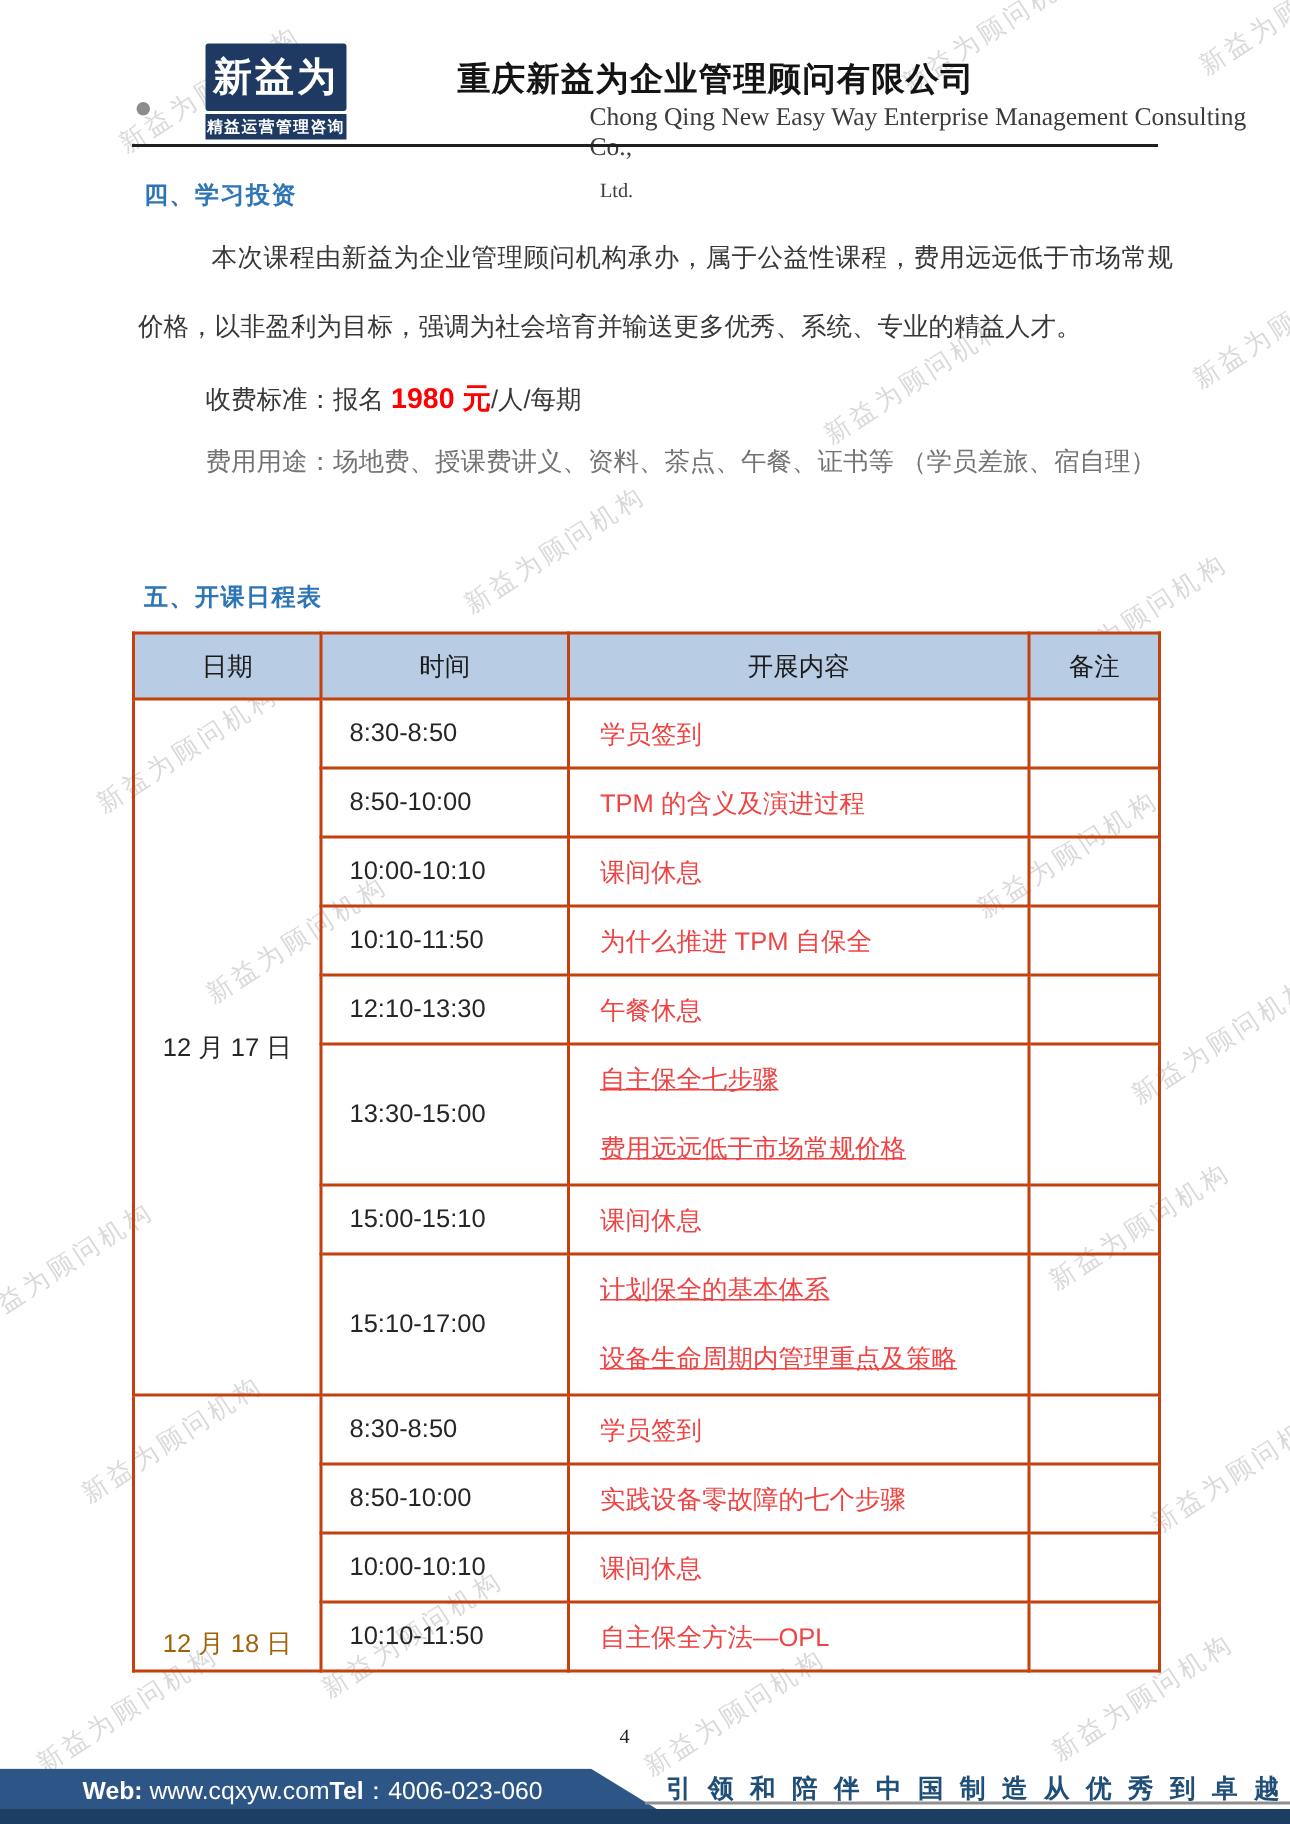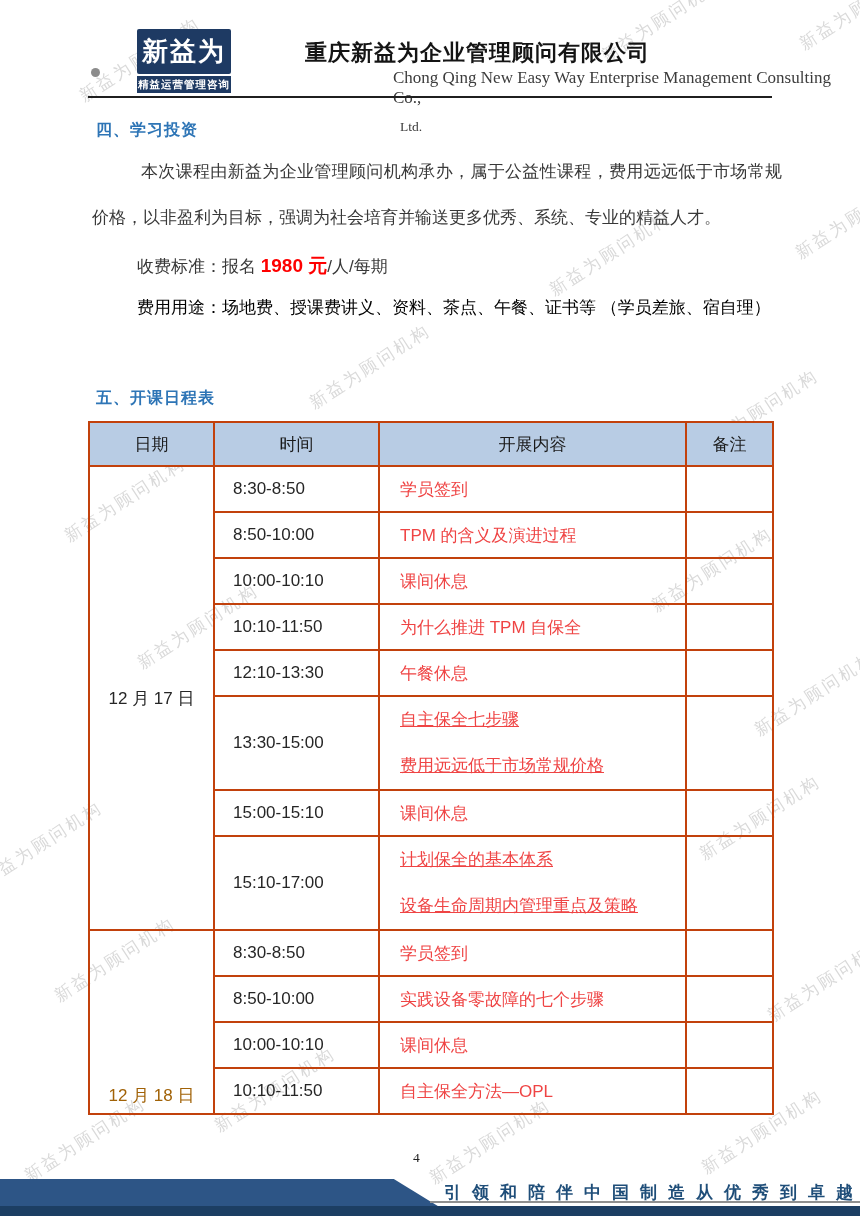--- a/index.html
+++ b/index.html
@@ -33,21 +33,21 @@
   
   .sec-title { position:absolute; font-size:16px; font-weight:bold; color:#2e75b6; letter-spacing:1px; }
   .sec4-title { left:96px; top:120px; }
   .sec5-title { left:96px; top:388px; }
   .para {
     position:absolute; left:92px; top:149px; width:690px;
     font-size:17px; line-height:46px; color:#383838; text-indent:49px; text-align:justify;
   }
   .fee-line { position:absolute; left:137px; top:253px; font-size:17px; color:#383838; }
   .fee-amount { color:#fe0000; font-weight:bold; font-size:19px; }
-  .usage-line { position:absolute; left:137px; top:296px; font-size:17px; color:#000000; }
+  .usage-line { position:absolute; left:137px; top:296px; font-size:17px; color:#737373; }
   
   table.schedule {
     position:absolute; left:88px; top:421px; width:684px;
     border-collapse:collapse; table-layout:fixed;
   }
   .schedule th, .schedule td { border:2px solid #c2410c; font-size:17px; }
   .schedule thead th {
     height:44px; background:#b8cce4; color:#1a1a1a; font-weight:normal;
     text-align:center; vertical-align:middle;
   }
@@ -199,17 +199,18 @@
       <tr class="row-s">
         <td class="cell-time">10:10-11:50</td>
         <td class="cell-content">自主保全方法—OPL</td>
         <td></td>
       </tr>
     </tbody>
   </table>
 
   <div class="page-num">4</div>
   <div class="footer-bar"></div>
+  <div class="footer-web"><span class="b">Web:</span><span> www.cqxyw.com</span><span class="b">Tel</span><span>：4006-023-060</span></div>
   <div class="slogan">引领和陪伴中国制造从优秀到卓越</div>
   <div class="slogan-rule"></div>
   <div class="bottom-strip"></div>
 
 </div>
 
 </body></html>

